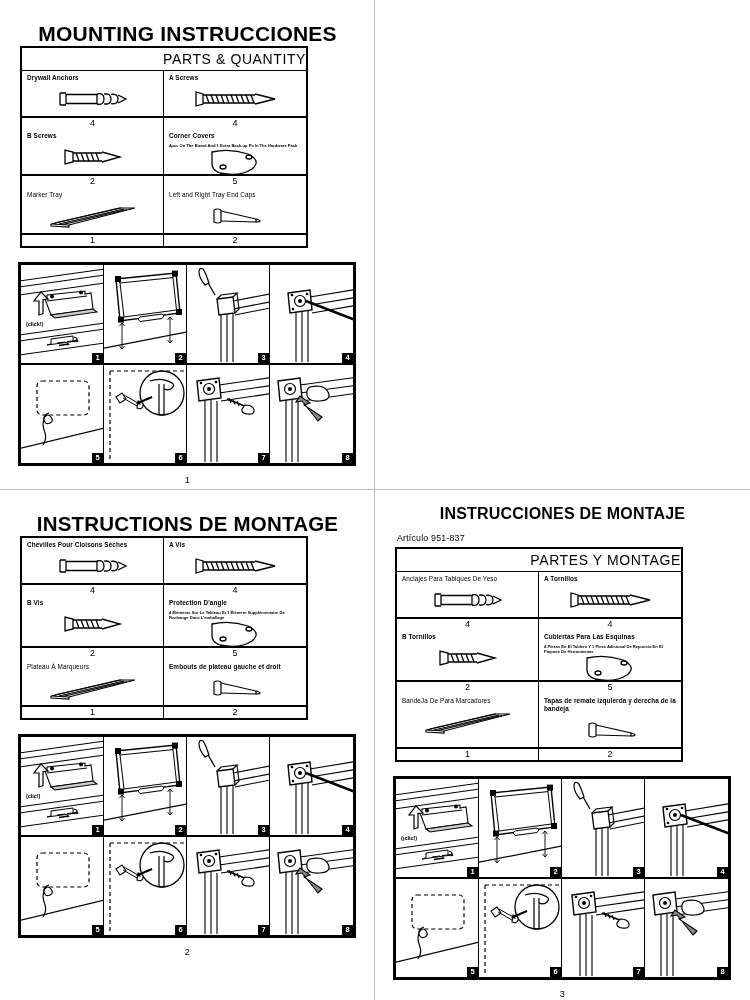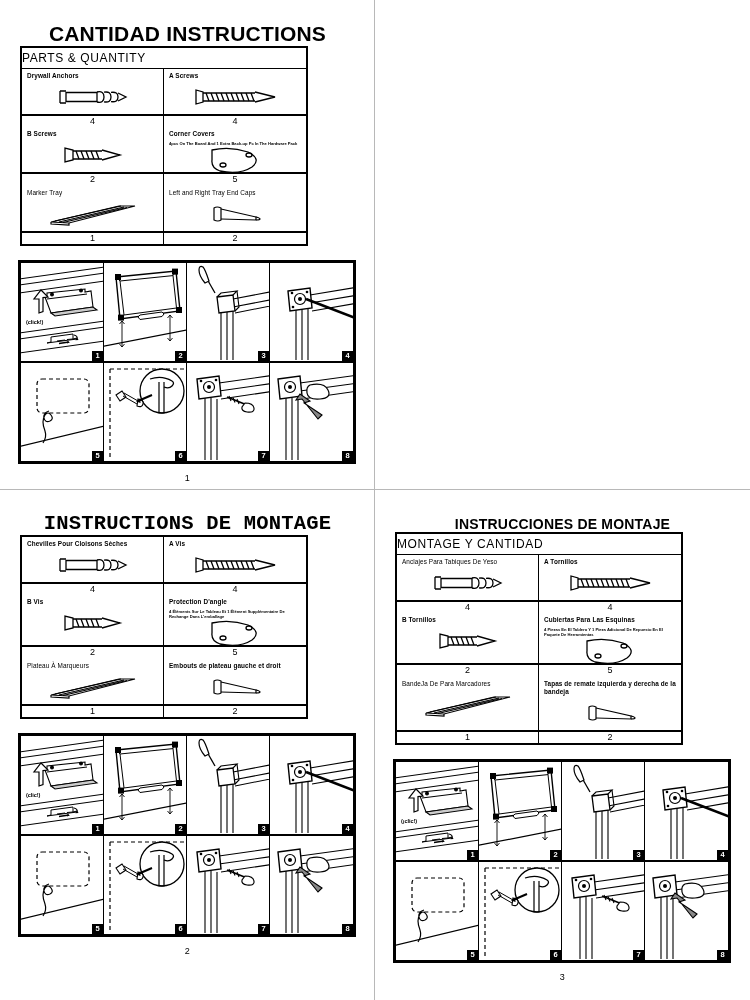--- a/index.html
+++ b/index.html
@@ -20,33 +20,33 @@
   .q-bl{left:0;top:490px;height:510px;}
   .q-br{left:375px;top:490px;height:510px;}
 
   .sheet{position:relative;width:100%;height:100%;}
 
   .title{
     font-weight:bold;letter-spacing:.2px;text-align:center;
     white-space:nowrap;
   }
   .title-en{font-size:21px;margin-top:22px;}
-  .title-fr{font-size:20.5px;margin-top:22px;font-family:Liberation Mono, monospace;}
-  .title-es{font-size:14px;margin-top:26px;}
+  .title-fr{font-size:20.5px;margin-top:22px;}
+  .title-es{font-size:16px;margin-top:15px;}
 
   .item-line{font-size:8.8px;margin:10px 0 4px 22px;letter-spacing:.2px;}
 
   
   .parts-table{
     position:relative;margin:0 0 0 20px;width:288px;
     border:2.2px solid #000;background:#fff;
     box-sizing:border-box;
   }
   .pt-head{
-    text-align:left;font-size:12px;letter-spacing:.6px;
+    text-align:right;font-size:14px;letter-spacing:.6px;
     padding:3px 0 3px 0;border-bottom:1.6px solid #000;
   }
   .pt-row{display:flex;border-bottom:1.4px solid #000;}
   .pt-row:last-child{border-bottom:none;}
   .pt-cell{
     width:50%;box-sizing:border-box;position:relative;
     border-right:1.4px solid #000;padding:3px 4px 0 5px;
   }
   .pt-cell:last-child{border-right:none;}
   .pt-label{font-size:6.4px;font-weight:bold;letter-spacing:.1px;line-height:1.25;}
@@ -92,21 +92,21 @@
 </head>
 <body>
 
 <div class="page">
 
   <div class="divider-v"></div>
   <div class="divider-h"></div>
 
   <div class="quad q-tl">
     <div class="sheet" id="sheet-en">
-    <div class="title title-en">CANTIDAD INSTRUCTIONS</div>
+    <div class="title title-en">MOUNTING INSTRUCCIONES</div>
     <div class="parts-table">
       <div class="pt-head">PARTS &amp; QUANTITY</div>
       <div class="pt-row">
         <div class="pt-cell">
       <div class="pt-label">Drywall Anchors</div>
 
       <div class="pt-art">
         <svg width="72" height="22" viewBox="0 0 72 22">
       <g fill="none" stroke="#000" stroke-width="1.3">
         <path d="M3 5 L3 17 M3 5 L9 5 M3 17 L9 17"></path>
@@ -588,22 +588,23 @@
       </div>
           </div>
     </div>
     <div class="page-num">2</div>
       </div>
   </div>
 
   <div class="quad q-br">
     <div class="sheet" id="sheet-es">
     <div class="title title-es">INSTRUCCIONES DE MONTAJE</div>
+    <div class="item-line">Artículo 951-837</div>
     <div class="parts-table">
-      <div class="pt-head">MONTAGE Y CANTIDAD</div>
+      <div class="pt-head">PARTES Y MONTAGE</div>
       <div class="pt-row">
         <div class="pt-cell">
       <div class="pt-label thin">Anclajes Para Tabiques De Yeso</div>
 
       <div class="pt-art">
         <svg width="72" height="22" viewBox="0 0 72 22">
       <g fill="none" stroke="#000" stroke-width="1.3">
         <path d="M3 5 L3 17 M3 5 L9 5 M3 17 L9 17"></path>
         <path d="M9 6.5 L40 6.5 L40 15.5 L9 15.5 Z"></path>
         <path d="M40 6 q7 -1.5 7 5 q0 6.5 -7 5"></path>

